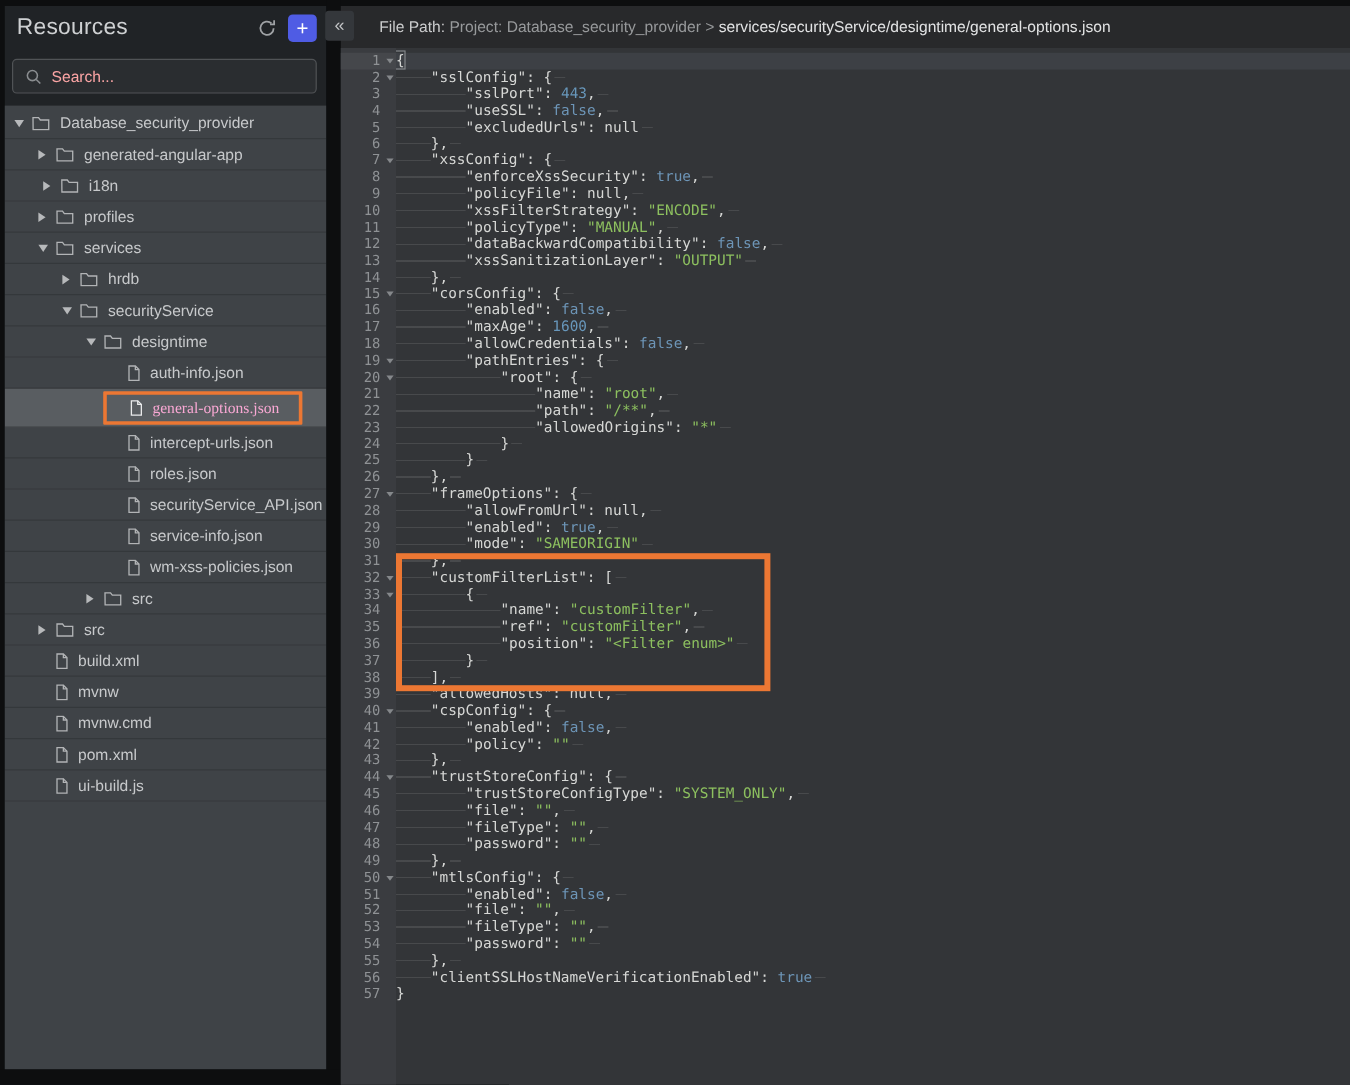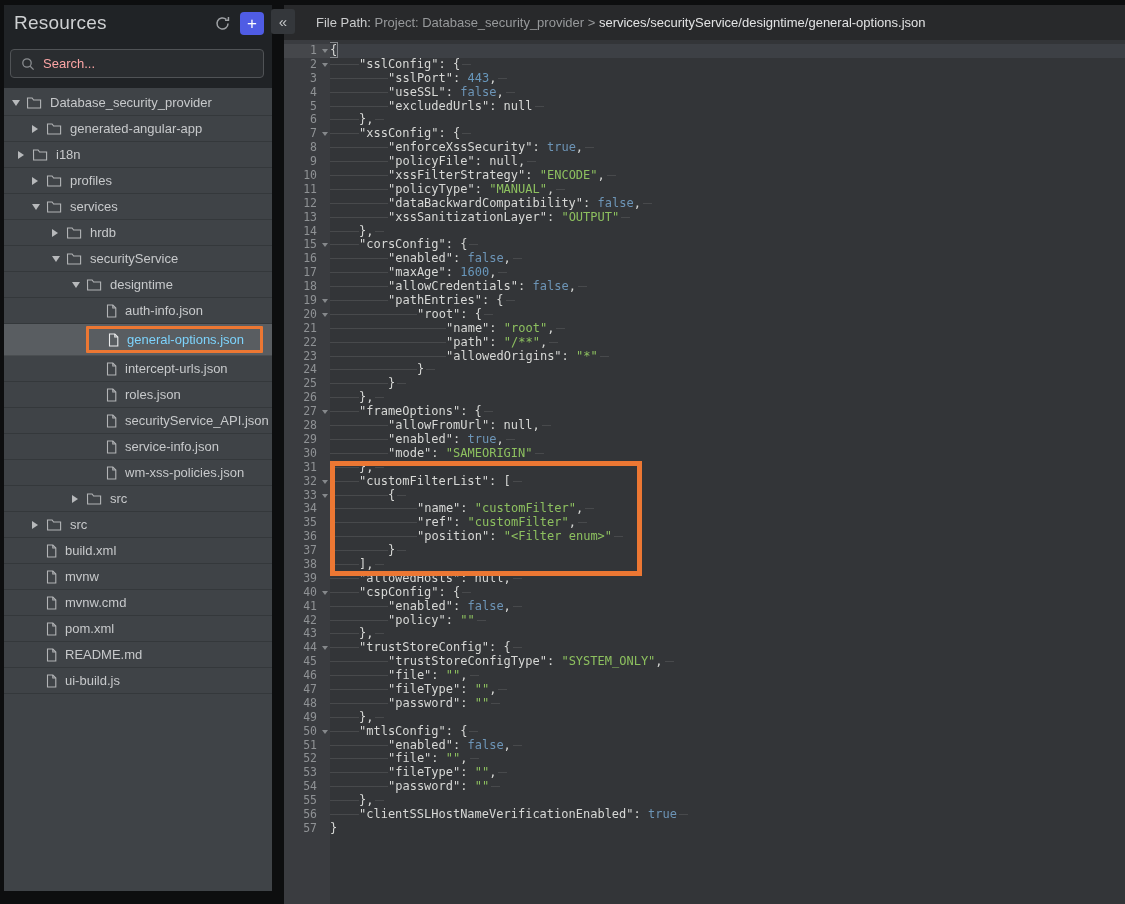--- a/index.html
+++ b/index.html
@@ -16,21 +16,21 @@
   .panel-title { font-size:19px; color:#ced0d2; letter-spacing:.2px; }
   .header-actions { margin-left:auto; display:flex; align-items:center; gap:7px; }
   .icon-btn { width:22px; height:22px; display:flex; align-items:center; justify-content:center; cursor:pointer; background:transparent; border:none; }
   .add-btn { width:24px; height:23px; background:#4f5ce4; border-radius:4px; color:#fff; font-size:17px; line-height:1; display:flex; align-items:center; justify-content:center; border:none; cursor:pointer; }
   .search-wrap { padding:8px 8px 10px 6px; }
   .search-box { display:flex; align-items:center; gap:8px; height:29px; background:#2a2d30; border:1px solid #505356; border-radius:4px; padding:0 10px; }
   .search-ph { font-size:13px; color:#fca5a5; }
 
   .tree { position:relative; background:#3f4347; height:808px; padding-top:2px; overflow:hidden; }
   .tree-row { display:flex; align-items:center; height:26px; border-bottom:1px solid rgba(0,0,0,0.16); cursor:pointer; white-space:nowrap; }
-  .tree-row.selected { height:32px; background:#595d61; color:#7dd3fc; }
+  .tree-row.selected { height:32px; background:#595d61; color:#f9a8d4;font-family:Liberation Serif, serif; }
   .tree-inner { display:flex; align-items:center; }
   .tree-row.selected .tree-inner { border:3px solid #ec7733; border-radius:1px; padding:3px 16px 3px 5px; margin-left:-6px; }
   .arrow-slot { width:14px; display:flex; align-items:center; justify-content:flex-start; flex:none; }
   .arr-r { width:0; height:0; border-left:6px solid #b7b9bb; border-top:4px solid transparent; border-bottom:4px solid transparent; }
   .arr-d { width:0; height:0; border-top:6px solid #b7b9bb; border-left:4px solid transparent; border-right:4px solid transparent; }
   .tree-icon { flex:none; display:flex; align-items:center; margin-right:8px; color:#b2b4b6; }
   .tree-row.selected .tree-icon { color:#e9eaeb; }
   .tree-label { font-size:13px; }
 
   
@@ -121,21 +121,21 @@
             <span class="arr-r"></span>
           </span>
           <span class="tree-icon">
             <svg width="16" height="13" viewBox="0 0 16 13">
               <path d="M1.5 2 h4.6 l1.5 2 h7 v8 h-13 z" fill="none" stroke="currentColor" stroke-width="1.1"></path>
             </svg>
           </span>
           <span class="tree-label">generated-angular-app</span>
         </span>
       </div>
-      <div class="tree-row" style="padding-left: 14px;">
+      <div class="tree-row" style="padding-left: 32px;">
         <span class="tree-inner">
           <span class="arrow-slot">
             <span class="arr-r"></span>
           </span>
           <span class="tree-icon">
             <svg width="16" height="13" viewBox="0 0 16 13">
               <path d="M1.5 2 h4.6 l1.5 2 h7 v8 h-13 z" fill="none" stroke="currentColor" stroke-width="1.1"></path>
             </svg>
           </span>
           <span class="tree-label">i18n</span>
@@ -355,32 +355,20 @@
       <div class="tree-row" style="padding-left: 28px;">
         <span class="tree-inner">
           <span class="arrow-slot"></span>
           <span class="tree-icon">
             <svg width="11" height="14" viewBox="0 0 11 14">
               <path d="M1.5 1 h5.3 l3 3 v9 h-8.3 z" fill="none" stroke="currentColor" stroke-width="1.1"></path>
               <path d="M6.8 1 v3 h3" fill="none" stroke="currentColor" stroke-width="1.1"></path>
             </svg>
           </span>
           <span class="tree-label">pom.xml</span>
-        </span>
-      </div>
-      <div class="tree-row" style="padding-left: 28px;">
-        <span class="tree-inner">
-          <span class="arrow-slot"></span>
-          <span class="tree-icon">
-            <svg width="11" height="14" viewBox="0 0 11 14">
-              <path d="M1.5 1 h5.3 l3 3 v9 h-8.3 z" fill="none" stroke="currentColor" stroke-width="1.1"></path>
-              <path d="M6.8 1 v3 h3" fill="none" stroke="currentColor" stroke-width="1.1"></path>
-            </svg>
-          </span>
-          <span class="tree-label">README.md</span>
         </span>
       </div>
       <div class="tree-row" style="padding-left: 28px;">
         <span class="tree-inner">
           <span class="arrow-slot"></span>
           <span class="tree-icon">
             <svg width="11" height="14" viewBox="0 0 11 14">
               <path d="M1.5 1 h5.3 l3 3 v9 h-8.3 z" fill="none" stroke="currentColor" stroke-width="1.1"></path>
               <path d="M6.8 1 v3 h3" fill="none" stroke="currentColor" stroke-width="1.1"></path>
             </svg>

